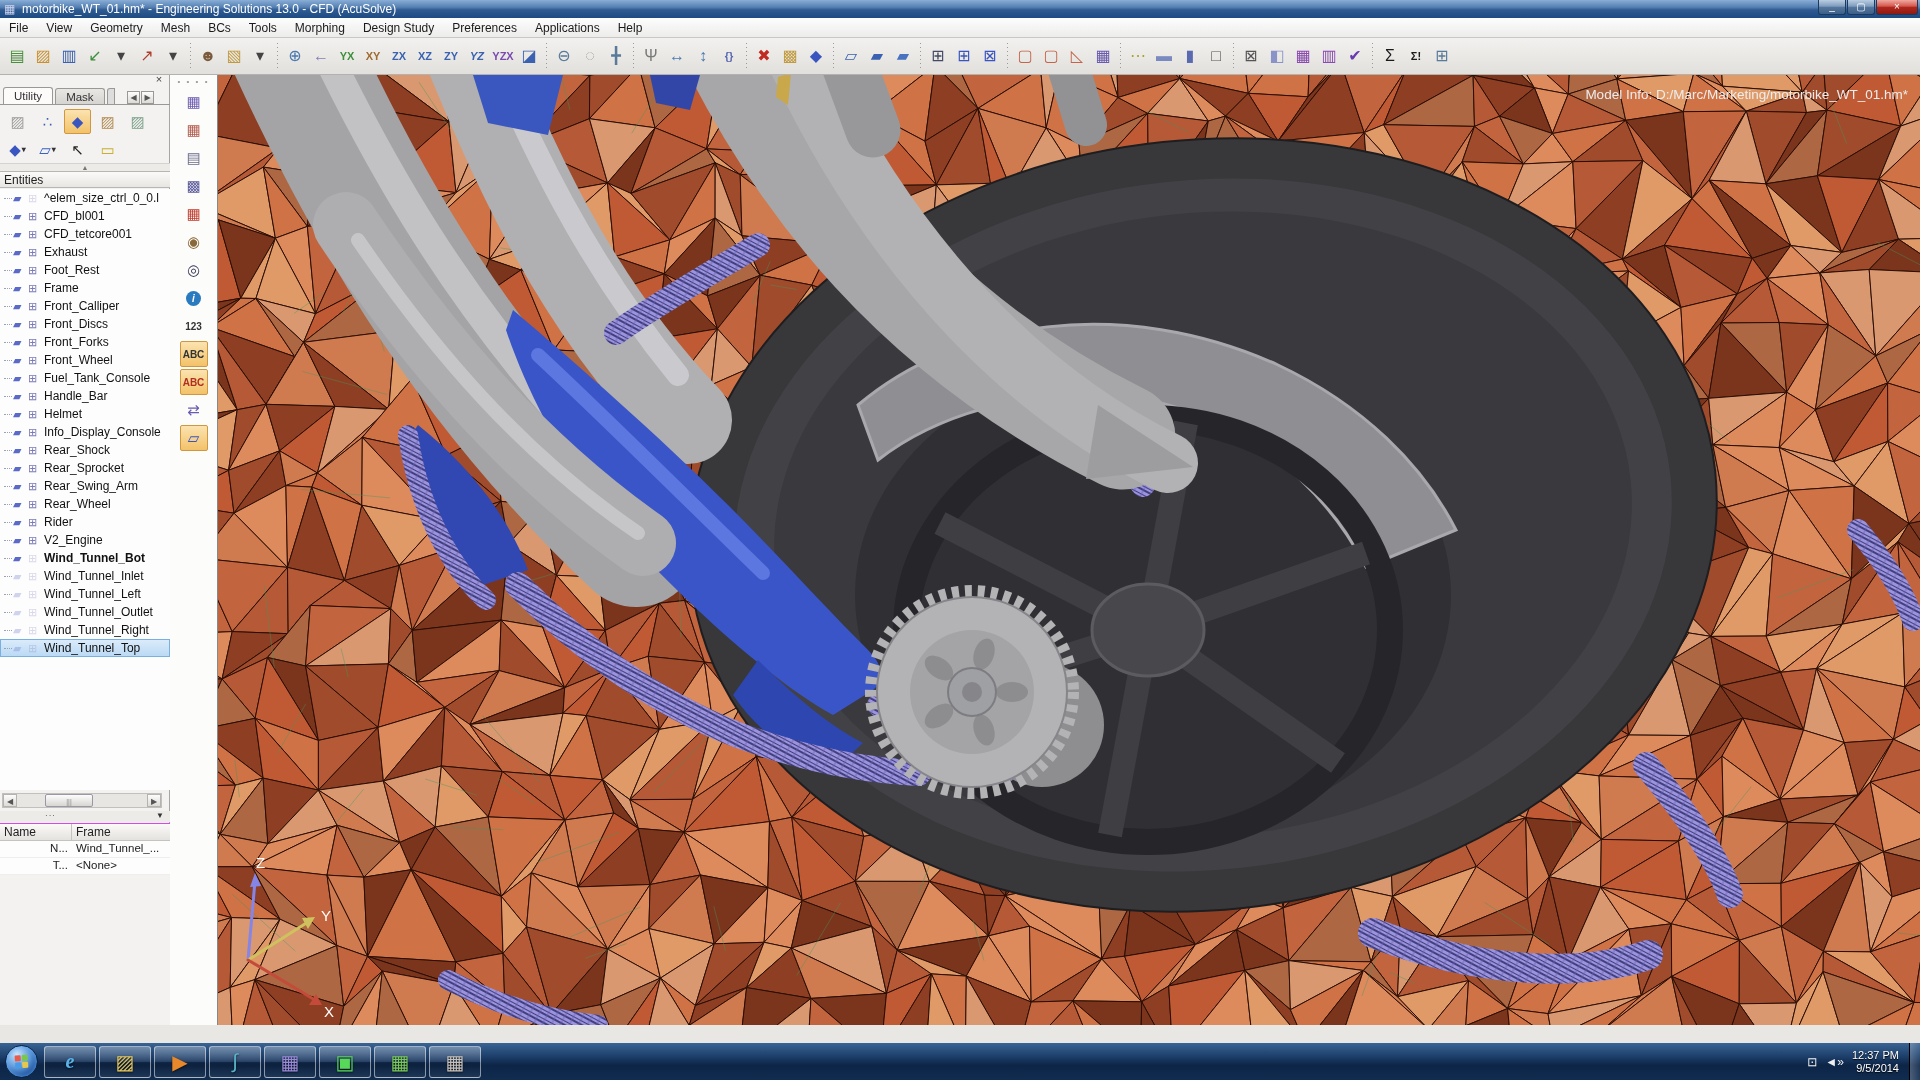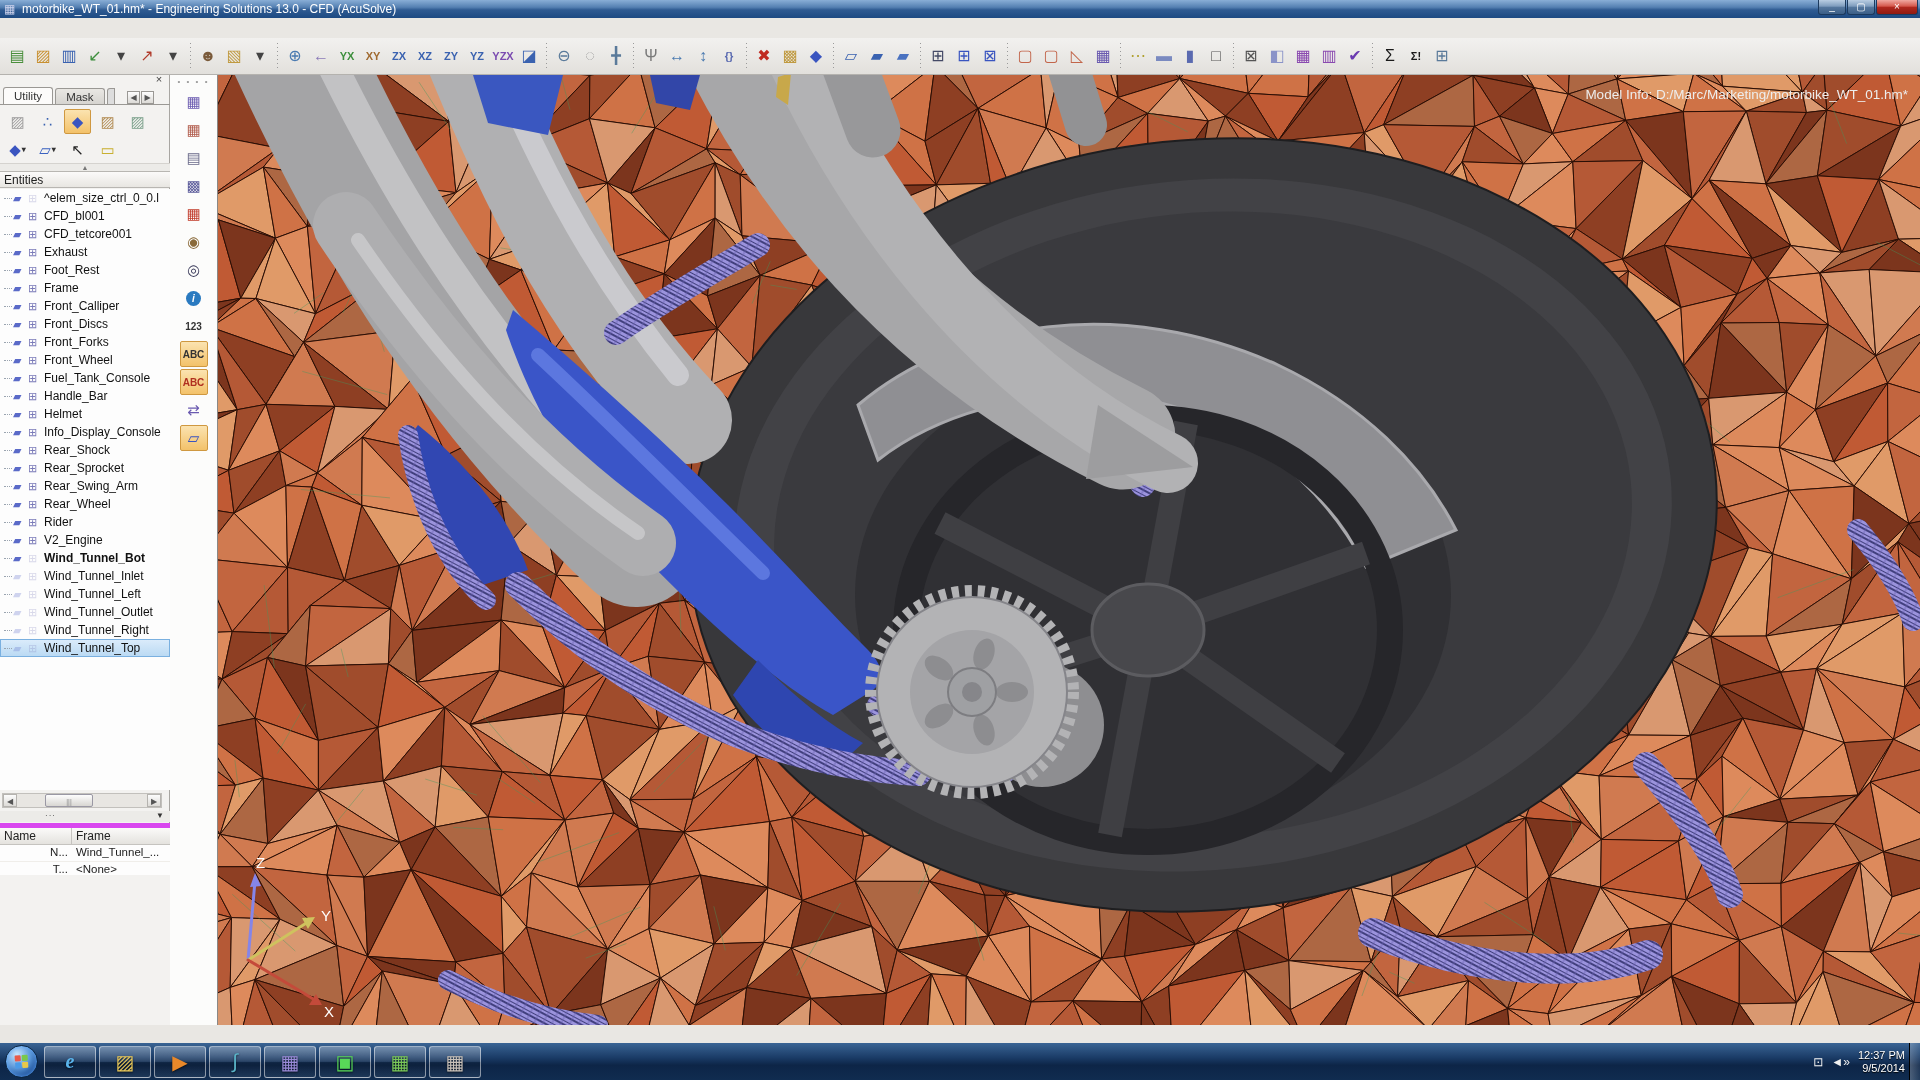--- a/index.html
+++ b/index.html
@@ -86,21 +86,21 @@
   #hscroll .sb-btn { width:14px; text-align:center; font-size:8px; line-height:14px; color:#555;
     background:linear-gradient(#fcfcfc,#dddbd7); border:1px solid #b5b3af; }
   #hscroll .sb-thumb { width:48px; margin-left:28px; background:linear-gradient(#fdfdfd,#d8d6d2);
     border:1px solid #9a98f4; border:1px solid #9a98a4; border-radius:2px;
     font-size:7px; color:#888; text-align:center; line-height:13px; }
   #panel-splitter2 { position:absolute; top:736px; left:0; width:170px; height:11px;
     background:#ecebe8; font-size:8px; color:#555; line-height:10px; }
   #panel-splitter2 .dots { margin-left:45px; letter-spacing:1px; }
   #panel-splitter2 .dn { float:right; margin-right:6px; color:#333; }
   #nv-table { position:absolute; top:748px; left:0; width:170px; background:#fdfdfd;
-    border-top:5px solid #d946ef; }
+    border-top:1px solid #d946ef; }
   #nv-head { display:flex; height:17px; background:linear-gradient(#fbfaf9,#e4e2de);
     border-bottom:1px solid #c5c3bf; font-size:12px; color:#222; }
   #nv-head span { padding:1px 4px; }
   #nv-head span:first-child { width:72px; border-right:1px solid #c5c3bf; }
   .nv-row { display:flex; height:17px; font-size:11.5px; color:#222;
     border-bottom:1px solid #f0eeea; }
   .nv-row span { padding:1px 4px; white-space:nowrap; overflow:hidden; }
   .nv-row span:first-child { width:72px; text-align:right; }
   #panel-bottom-blank { position:absolute; top:800px; bottom:0; left:0; width:170px; background:#f3f2f0; }
 
@@ -144,40 +144,53 @@
     display:grid; grid-template-columns:6px 6px; grid-template-rows:6px 6px; gap:1px;
     transform:rotate(-4deg); }
   #start-orb .flag b { border-radius:1px; }
   .tb-app { width:52px; height:32px; margin-right:3px; border:1px solid rgba(255,255,255,.5);
     border-radius:3px; display:flex; align-items:center; justify-content:center;
     background:linear-gradient(rgba(255,255,255,.32),rgba(255,255,255,.10) 48%,rgba(0,0,0,.18) 52%,rgba(255,255,255,.06));
     font-size:20px; }
   .tb-app i { font-style:normal; text-shadow:0 1px 2px rgba(0,0,0,.6); }
   #tray { margin-left:auto; display:flex; align-items:center; color:#fff; }
   #tray .tray-ico { font-size:12px; margin-right:8px; color:#f0f0f0; font-style:normal; }
-  #clock { text-align:right; font-size:11px; line-height:13px; margin-right:4px;
+  #clock { text-align:right; font-size:11px; line-height:13px; margin-right:10px;
     text-shadow:0 1px 1px #000; }
   #show-desktop { width:11px; height:37px; border-left:1px solid #000;
     background:linear-gradient(90deg,rgba(255,255,255,.25),rgba(255,255,255,.08)); }
 </style>
 </head>
 <body>
 
 <div id="app">
 
   <div id="titlebar">
     <span class="app-ico">▦</span>
     <span>motorbike_WT_01.hm* - Engineering Solutions 13.0 - CFD (AcuSolve)</span>
     <div id="win-controls">
         <span>_</span>
         <span>▢</span>
         <span class="close-btn">×</span>
       </div>
   </div>
 
+  <div id="menu-bar">
+      <span class="menu-item">File</span>
+      <span class="menu-item">View</span>
+      <span class="menu-item">Geometry</span>
+      <span class="menu-item">Mesh</span>
+      <span class="menu-item">BCs</span>
+      <span class="menu-item">Tools</span>
+      <span class="menu-item">Morphing</span>
+      <span class="menu-item">Design Study</span>
+      <span class="menu-item">Preferences</span>
+      <span class="menu-item">Applications</span>
+      <span class="menu-item">Help</span>
+    </div>
 
   <div id="main-toolbar">
       <span class="tbi">
         <i style="color: rgb(74, 143, 60);">▤</i>
       </span>
       <span class="tbi">
         <i style="color: rgb(200, 144, 48);">▨</i>
       </span>
       <span class="tbi">
         <i style="color: rgb(58, 98, 176);">▥</i>
@@ -220,21 +233,21 @@
       <span class="tbi">
         <i class="sm" style="color: rgb(58, 98, 176);">ZX</i>
       </span>
       <span class="tbi">
         <i class="sm" style="color: rgb(58, 98, 176);">XZ</i>
       </span>
       <span class="tbi">
         <i class="sm" style="color: rgb(58, 98, 176);">ZY</i>
       </span>
       <span class="tbi">
-        <i class="sm" style="color: rgb(58, 98, 176);">YZ</i>
+        <i class="sm" style="color: rgb(58, 98, 176); font-style: italic;">YZ</i>
       </span>
       <span class="tbi">
         <i class="sm" style="color: rgb(122, 74, 176);">YZX</i>
       </span>
       <span class="tbi">
         <i style="color: rgb(58, 98, 176);">◪</i>
       </span>
       <span class="tb-sep"></span>
       <span class="tbi">
         <i style="color: rgb(90, 122, 154);">⊖</i>

